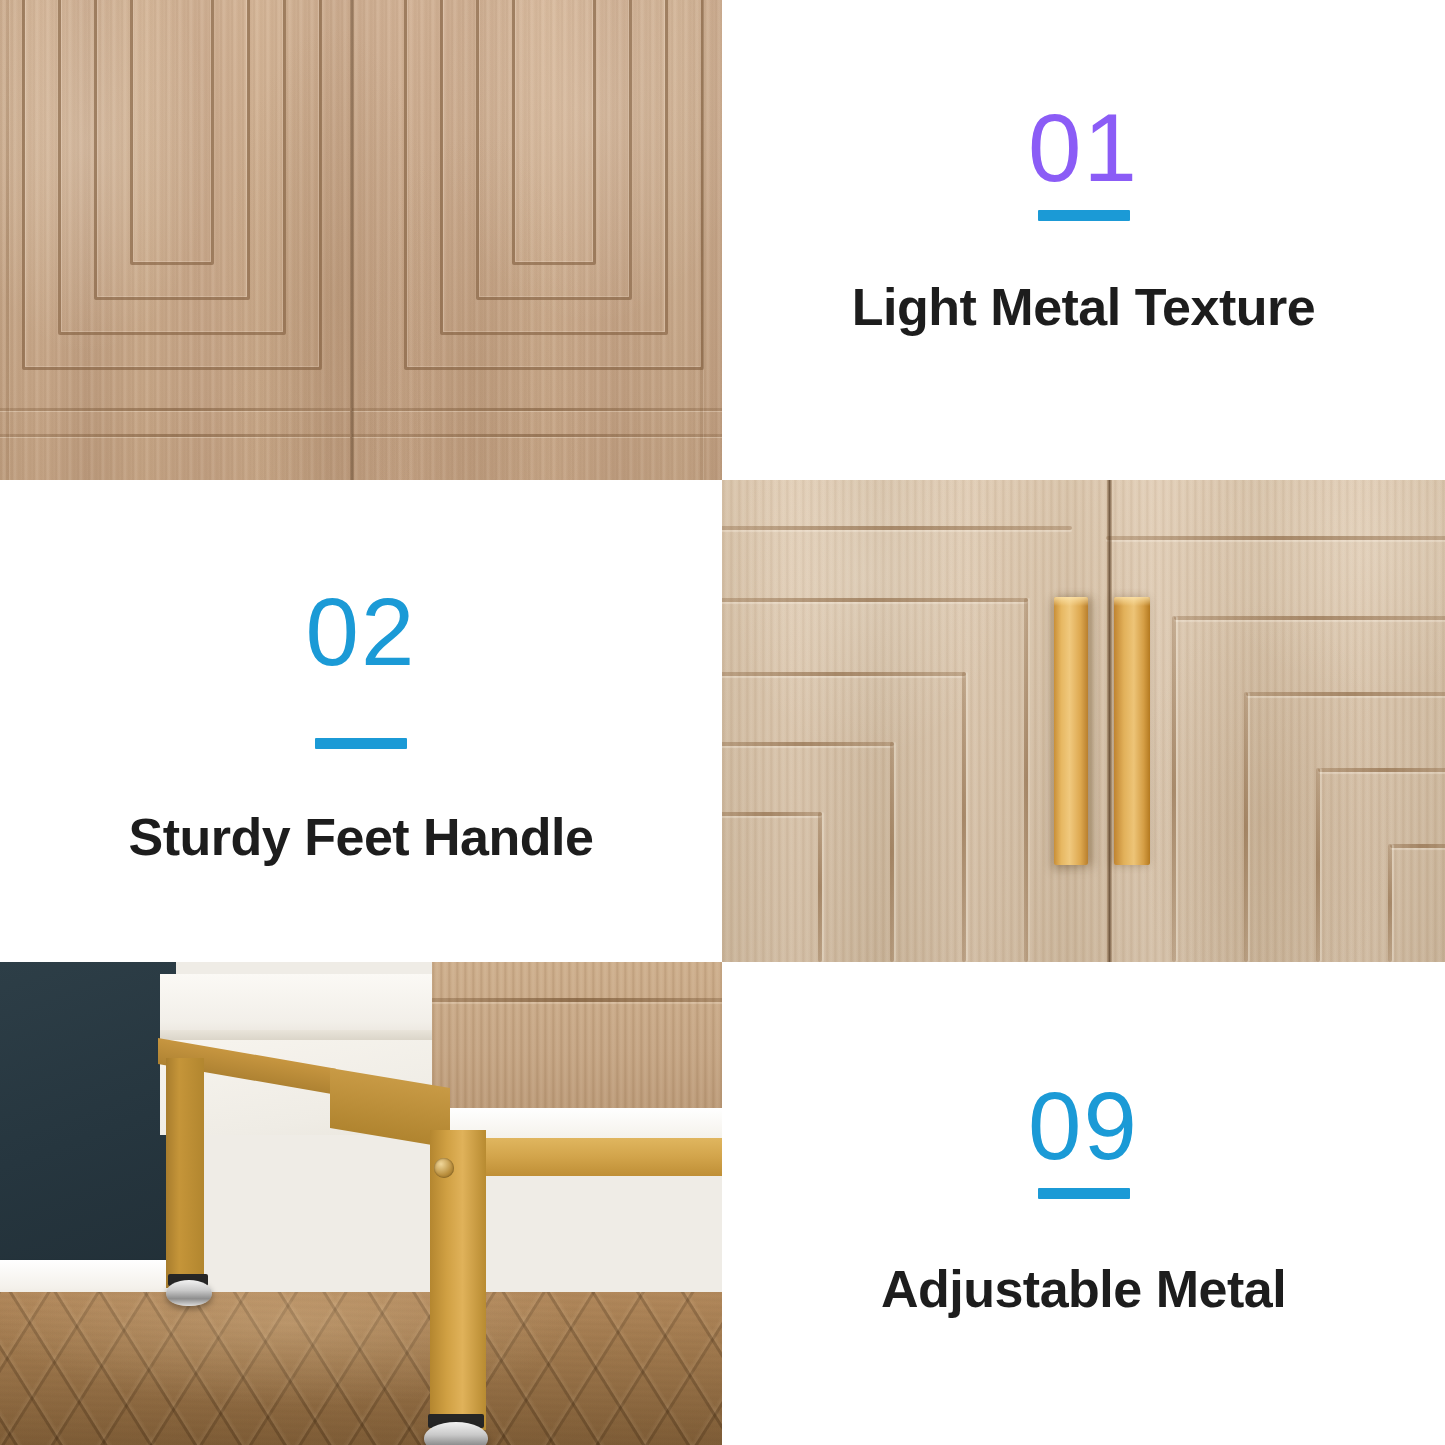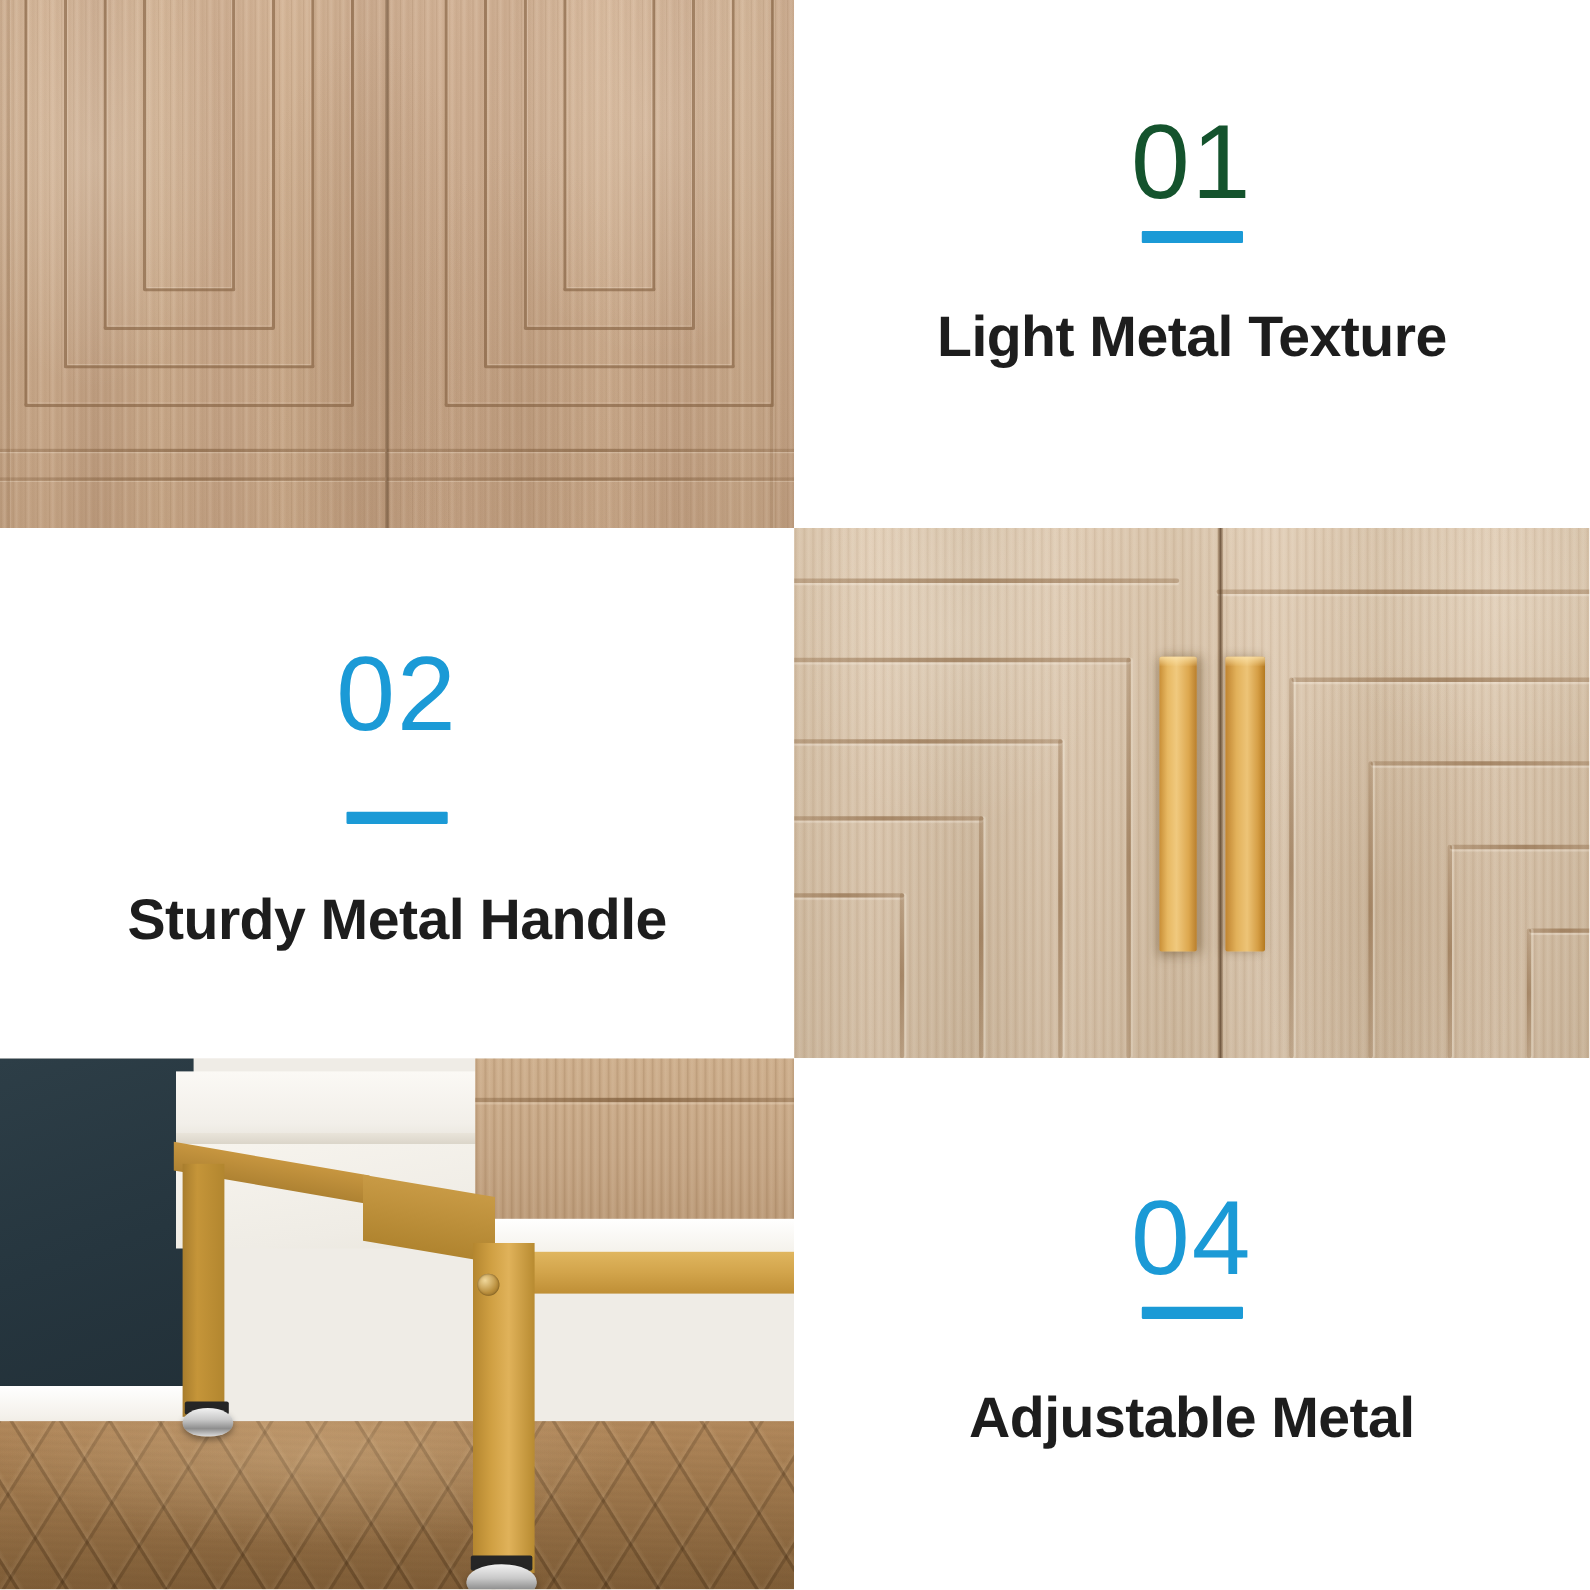--- a/index.html
+++ b/index.html
@@ -311,32 +311,32 @@
       <div class="hline" style="left:352px; top:434px; width:370px;"></div>
 
       <div class="vline" style="left:6px; top:0; height:480px; opacity:.5;"></div>
       <div class="door-gap" style="left:350px;"></div>
       <div class="vline" style="left:700px; top:0; height:480px; opacity:.45;"></div>
     </div>
   </div>
 
   <div class="cell text-cell" id="cell-tr">
     <div class="num-wrap">
-      <div class="num" style="color: #14532d;">01</div>
+      <div class="num" style="color: #8b5cf6;">01</div>
       <div class="num-rule" style="background: rgb(27, 154, 214);"></div>
     </div>
     <div class="caption" style="color: rgb(29, 29, 29);">Light Metal Texture</div>
   </div>
 
   <div class="cell text-cell" id="cell-ml">
     <div class="num-wrap">
       <div class="num" style="color: rgb(27, 154, 214);">02</div>
       <div class="num-rule" style="background: rgb(27, 154, 214);"></div>
     </div>
-    <div class="caption" style="color: rgb(29, 29, 29);">Sturdy Metal Handle</div>
+    <div class="caption" style="color: rgb(29, 29, 29);">Sturdy Feet Handle</div>
   </div>
 
   <div class="cell" id="cell-mr">
     <div id="photo-handle">
       <div id="handle-wood"></div>
       <div id="handle-grain"></div>
       <div id="handle-blotch"></div>
 
       <div class="h-groove" style="left:-10px; top:46px;  width:360px;"></div>
       <div class="h-groove" style="left:-10px; top:118px; width:316px;"></div>
@@ -399,19 +399,19 @@
 
       <div class="foot-collar" id="foot-left-collar"></div>
       <div class="foot" id="foot-left"></div>
       <div class="foot-collar" id="foot-right-collar"></div>
       <div class="foot" id="foot-right"></div>
     </div>
   </div>
 
   <div class="cell text-cell" id="cell-br">
     <div class="num-wrap">
-      <div class="num" style="color: rgb(27, 154, 214);">04</div>
+      <div class="num" style="color: rgb(27, 154, 214);">09</div>
       <div class="num-rule" style="background: rgb(27, 154, 214);"></div>
     </div>
     <div class="caption" style="color: rgb(29, 29, 29);">Adjustable Metal</div>
   </div>
 
 </div>
 
 </body></html>

